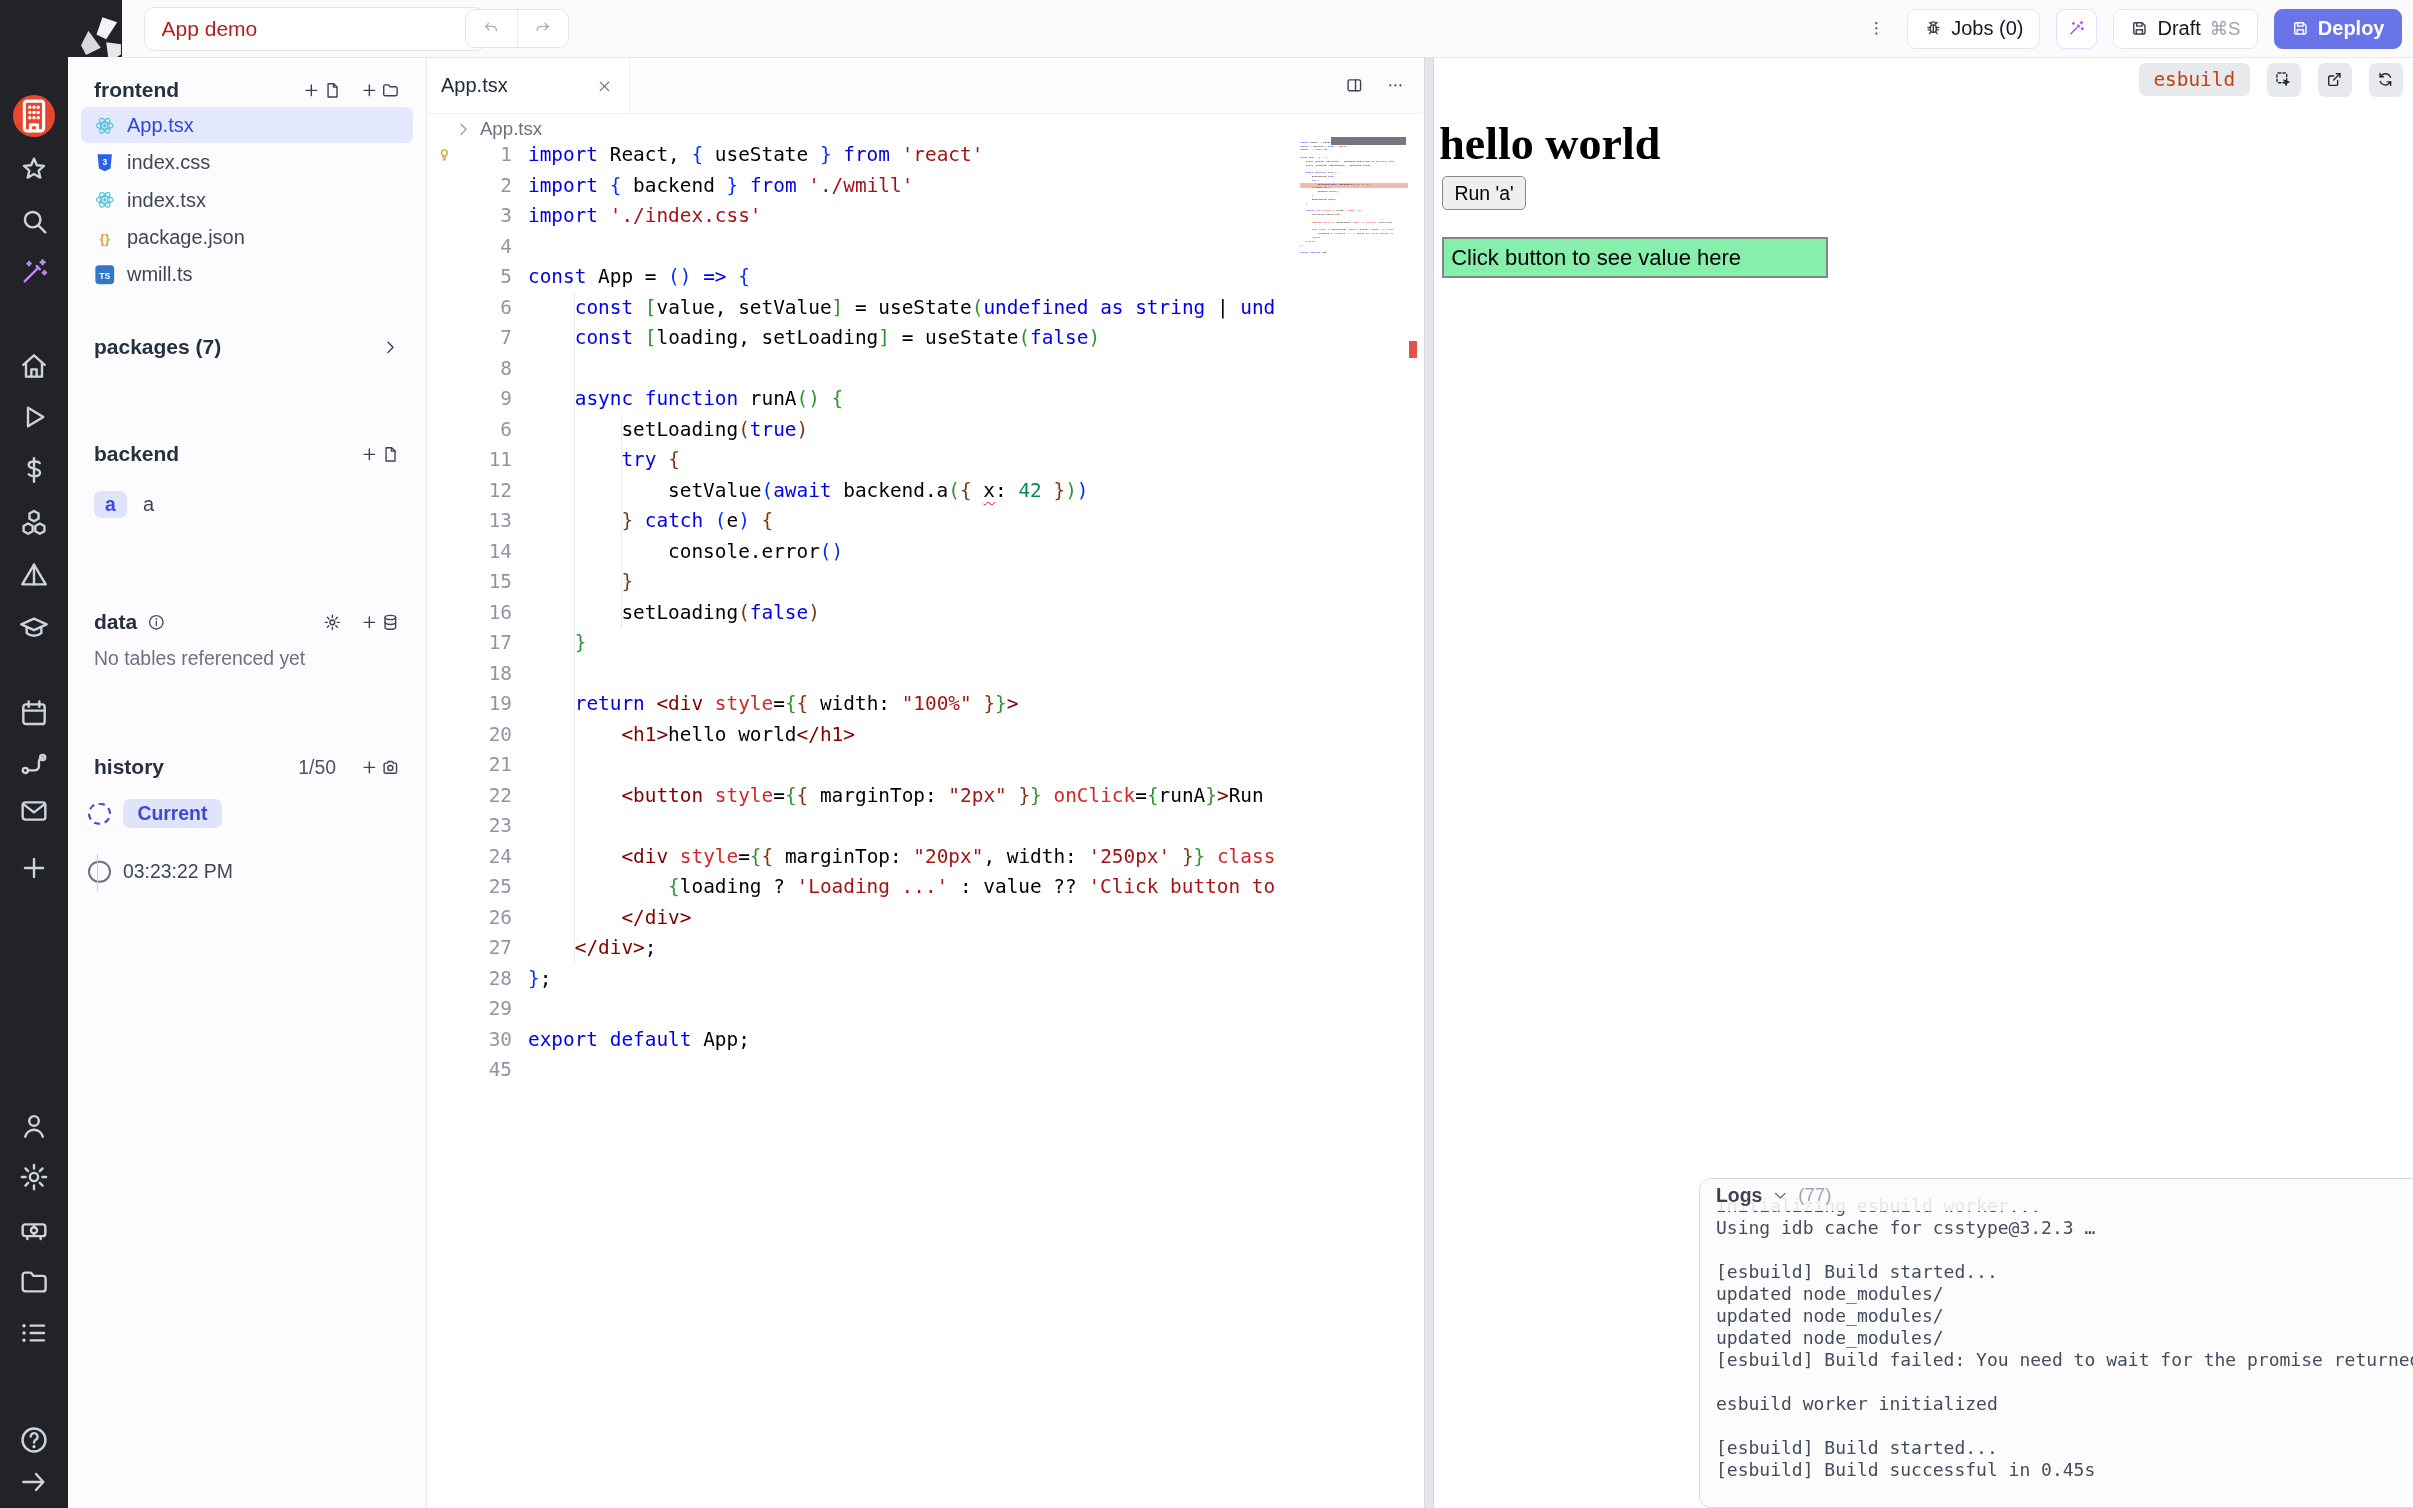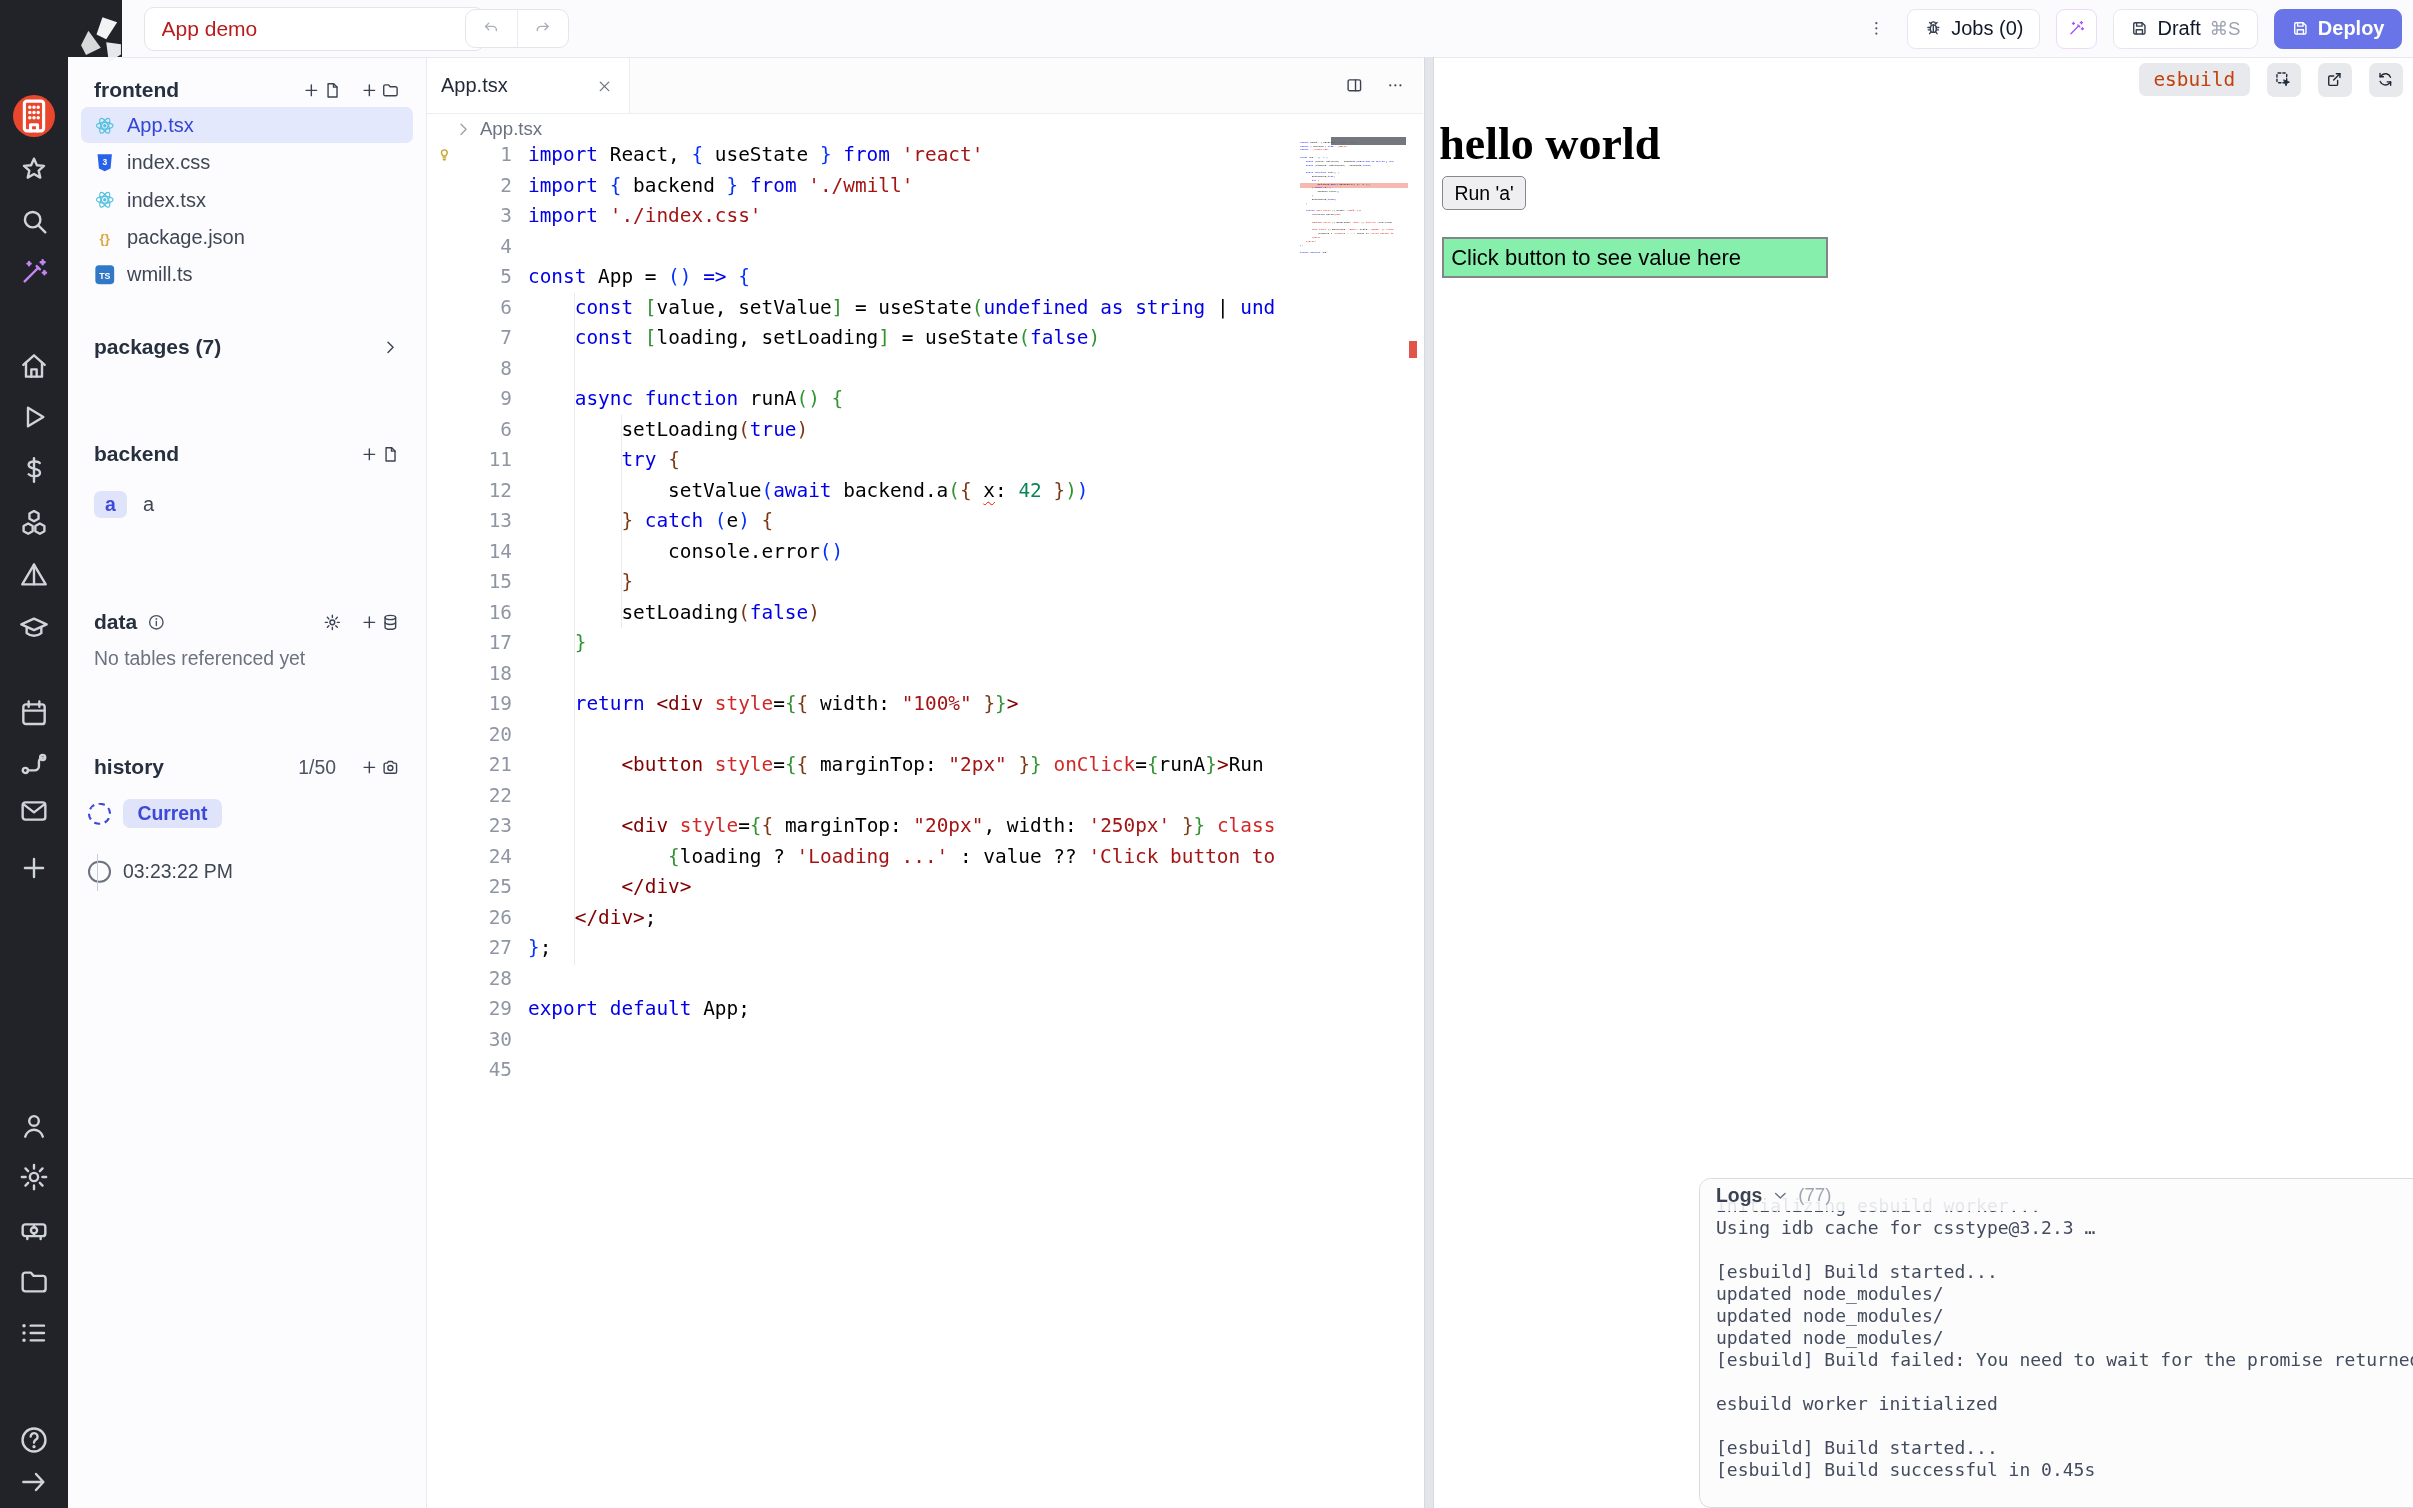--- a/index.html
+++ b/index.html
@@ -653,20 +653,21 @@
         <div class="code-row"><span class="tk-p">        setLoading</span><span class="tk-b3">(</span><span class="tk-k">true</span><span class="tk-b3">)</span></div>
         <div class="code-row"><span class="tk-p">        </span><span class="tk-k">try</span><span class="tk-p"> </span><span class="tk-b3">{</span></div>
         <div class="code-row"><span class="tk-p">            setValue</span><span class="tk-b1">(</span><span class="tk-k">await</span><span class="tk-p"> backend.a</span><span class="tk-b2">(</span><span class="tk-b3">{</span><span class="tk-p"> </span><span class="tk-e">x</span><span class="tk-p">: </span><span class="tk-n">42</span><span class="tk-p"> </span><span class="tk-b3">}</span><span class="tk-b2">)</span><span class="tk-b1">)</span></div>
         <div class="code-row"><span class="tk-p">        </span><span class="tk-b3">}</span><span class="tk-p"> </span><span class="tk-k">catch</span><span class="tk-p"> </span><span class="tk-b1">(</span><span class="tk-p">e</span><span class="tk-b1">)</span><span class="tk-p"> </span><span class="tk-b3">{</span></div>
         <div class="code-row"><span class="tk-p">            console.error</span><span class="tk-b1">(</span><span class="tk-b1">)</span></div>
         <div class="code-row"><span class="tk-p">        </span><span class="tk-b3">}</span></div>
         <div class="code-row"><span class="tk-p">        setLoading</span><span class="tk-b3">(</span><span class="tk-k">false</span><span class="tk-b3">)</span></div>
         <div class="code-row"><span class="tk-p">    </span><span class="tk-b2">}</span></div>
         <div class="code-row">&nbsp;</div>
         <div class="code-row"><span class="tk-p">    </span><span class="tk-k">return</span><span class="tk-p"> </span><span class="tk-t">&lt;div</span><span class="tk-p"> </span><span class="tk-a">style</span><span class="tk-p">=</span><span class="tk-b2">{</span><span class="tk-b3">{</span><span class="tk-p"> width: </span><span class="tk-s">"100%"</span><span class="tk-p"> </span><span class="tk-b3">}</span><span class="tk-b2">}</span><span class="tk-t">&gt;</span></div>
+        <div class="code-row"><span class="tk-p">        </span><span class="tk-t">&lt;h1&gt;</span><span class="tk-p">hello world</span><span class="tk-t">&lt;/h1&gt;</span></div>
         <div class="code-row">&nbsp;</div>
         <div class="code-row"><span class="tk-p">        </span><span class="tk-t">&lt;button</span><span class="tk-p"> </span><span class="tk-a">style</span><span class="tk-p">=</span><span class="tk-b2">{</span><span class="tk-b3">{</span><span class="tk-p"> marginTop: </span><span class="tk-s">"2px"</span><span class="tk-p"> </span><span class="tk-b3">}</span><span class="tk-b2">}</span><span class="tk-p"> </span><span class="tk-a">onClick</span><span class="tk-p">=</span><span class="tk-b2">{</span><span class="tk-p">runA</span><span class="tk-b2">}</span><span class="tk-t">&gt;</span><span class="tk-p">Run</span></div>
         <div class="code-row">&nbsp;</div>
         <div class="code-row"><span class="tk-p">        </span><span class="tk-t">&lt;div</span><span class="tk-p"> </span><span class="tk-a">style</span><span class="tk-p">=</span><span class="tk-b2">{</span><span class="tk-b3">{</span><span class="tk-p"> marginTop: </span><span class="tk-s">"20px"</span><span class="tk-p">, width: </span><span class="tk-s">'250px'</span><span class="tk-p"> </span><span class="tk-b3">}</span><span class="tk-b2">}</span><span class="tk-p"> </span><span class="tk-a">class</span></div>
         <div class="code-row"><span class="tk-p">            </span><span class="tk-b2">{</span><span class="tk-p">loading ? </span><span class="tk-s">'Loading ...'</span><span class="tk-p"> : value ?? </span><span class="tk-s">'Click button to</span></div>
         <div class="code-row"><span class="tk-p">        </span><span class="tk-t">&lt;/div&gt;</span></div>
         <div class="code-row"><span class="tk-p">    </span><span class="tk-t">&lt;/div&gt;</span><span class="tk-p">;</span></div>
         <div class="code-row"><span class="tk-b1">}</span><span class="tk-p">;</span></div>
         <div class="code-row">&nbsp;</div>
         <div class="code-row"><span class="tk-k">export</span><span class="tk-p"> </span><span class="tk-k">default</span><span class="tk-p"> App;</span></div>

